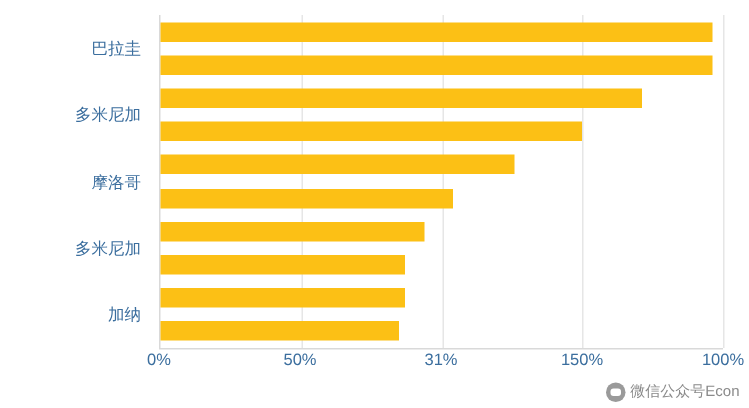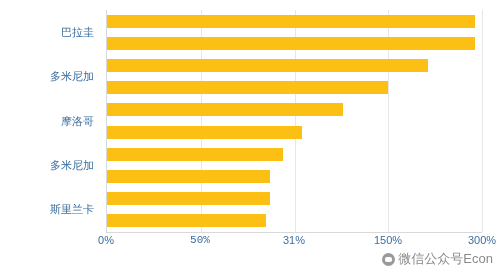--- a/index.html
+++ b/index.html
@@ -107,21 +107,21 @@
     color: #3b6e9e;
     white-space: nowrap;
   }
   
   .watermark {
     position: absolute;
     right: 6px;
     bottom: 4px;
     display: flex;
     align-items: center;
-    font-size: 13px;
+    font-size: 10px;
     color: #8a8a8a;
     white-space: nowrap;
   }
   .wm-icon {
     width: 13px;
     height: 13px;
     border-radius: 50%;
     background: #9a9a9a;
     display: inline-block;
     margin-right: 3px;
@@ -146,21 +146,21 @@
 <body>
 
 <div id="chart-root">
   <div class="plot-wrap">
 
     <div class="cat-labels">
       <div class="cat-label">巴拉圭</div>
       <div class="cat-label">多米尼加</div>
       <div class="cat-label">摩洛哥</div>
       <div class="cat-label">多米尼加</div>
-      <div class="cat-label">斯里兰卡</div>
+      <div class="cat-label">加纳</div>
     </div>
 
     <div class="plot-area">
       <div class="gridlines" id="gridlines">
           <div class="gridline" style="left: 25%;"></div>
           <div class="gridline" style="left: 50%;"></div>
           <div class="gridline" style="left: 75%;"></div>
           <div class="gridline" style="left: 100%;"></div>
         </div>
       <div class="bars" id="bars">
@@ -194,24 +194,24 @@
           <div class="bar-row">
             <div class="bar" title="加纳: 85%" style="width: 42.5%; background: rgb(252, 192, 21);"></div>
           </div>
         </div>
     </div>
 
     <div class="axis-line"></div>
 
     <div class="x-labels" id="x-labels">
         <div class="x-label" style="left: 0%;">0%</div>
-        <div class="x-label" style="left: 25%; font-family: Liberation Mono, monospace;">50%</div>
+        <div class="x-label" style="left: 25%;">50%</div>
         <div class="x-label" style="left: 50%;">31%</div>
         <div class="x-label" style="left: 75%; text-align: right;">150%</div>
-        <div class="x-label" style="left: 100%;">300%</div>
+        <div class="x-label" style="left: 100%;">100%</div>
       </div>
 
     <div class="watermark">
       <span class="wm-icon"></span>
       <span class="wm-text">微信公众号Econ</span>
     </div>
 
   </div>
 </div>
 

